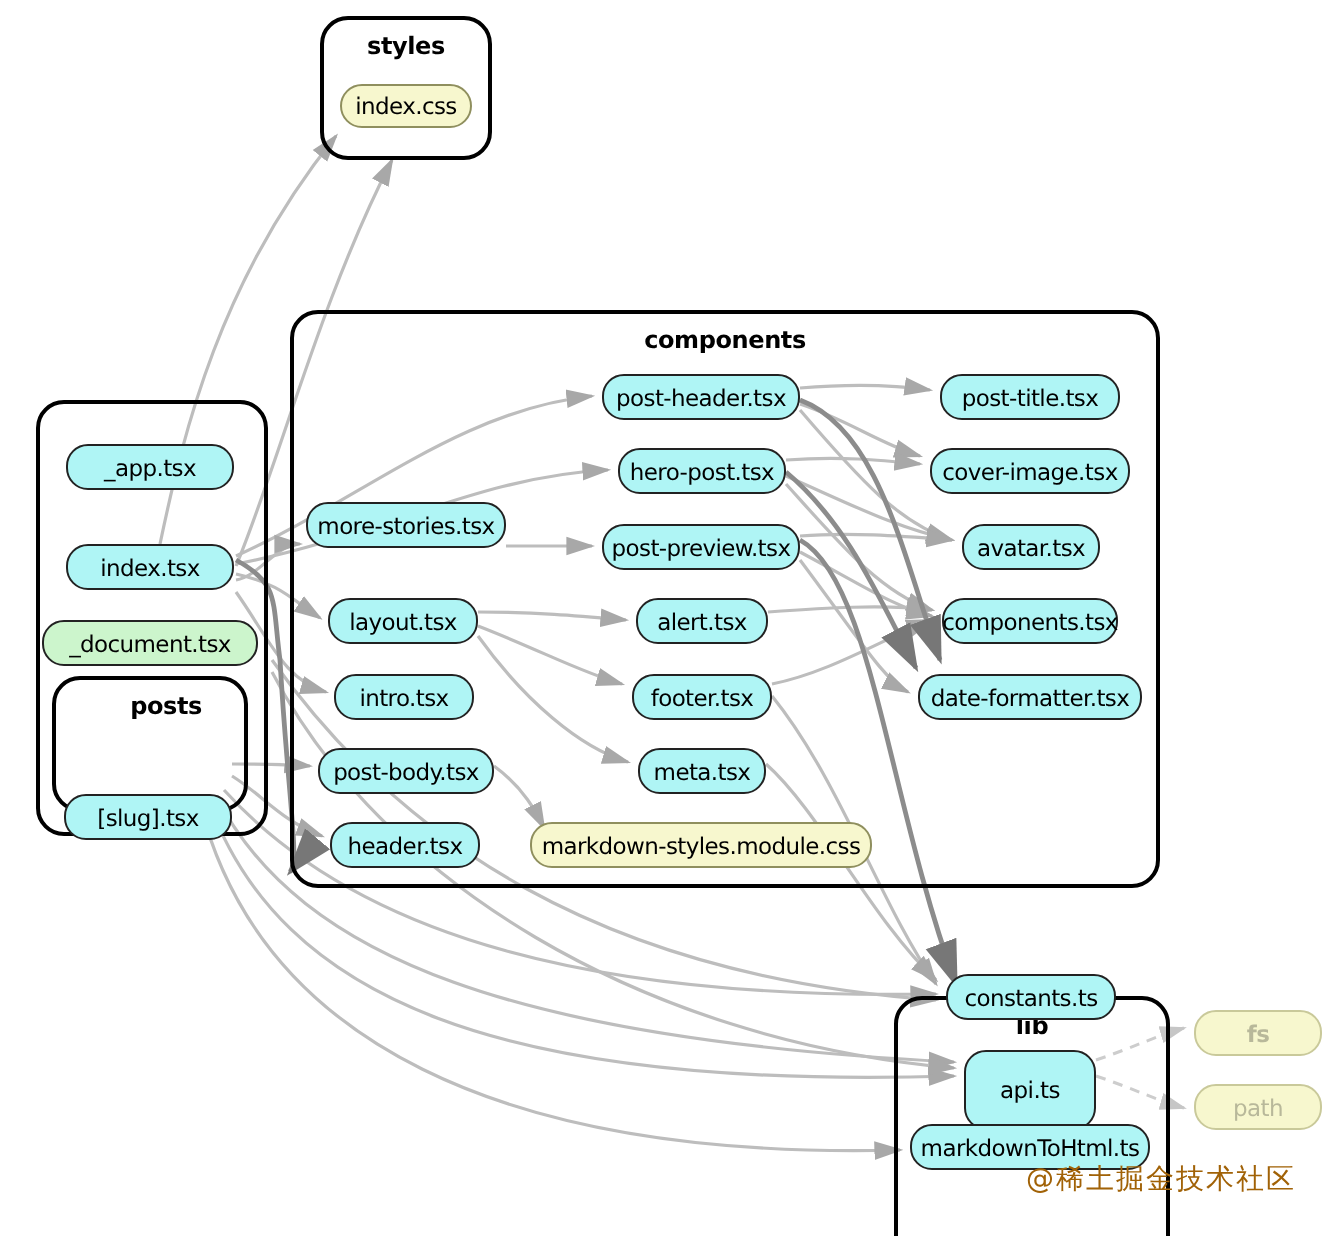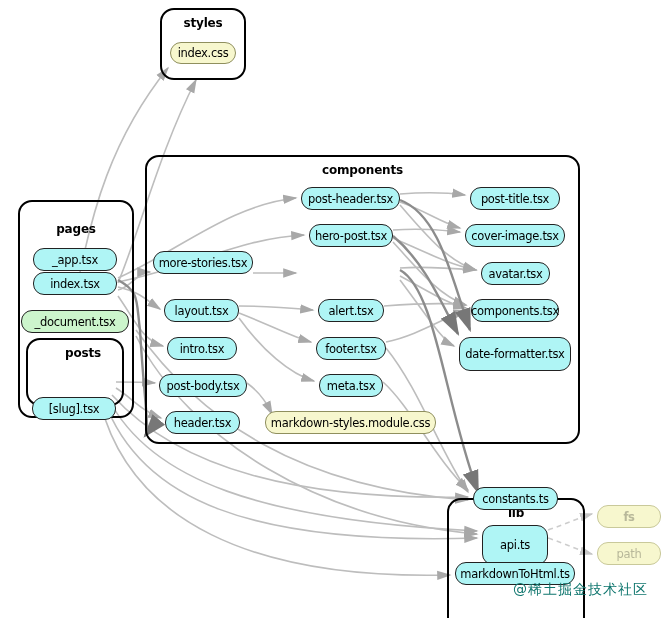--- a/index.html
+++ b/index.html
@@ -55,21 +55,21 @@
     white-space: nowrap;
     letter-spacing: -0.3px;
   }
   .node.cyan   { background: #aff5f5; border-color: #222222; }
   .node.green  { background: #ccf5cc; border-color: #222222; }
   .node.yellow { background: #f7f7ce; border-color: #8f8f5e; }
   .node.faded  { background: #f7f7ce; border-color: #c9c99a; color: #b8b89a; }
   .watermark {
     position: absolute;
     font-size: 14px;
-    color: #0f766e;
+    color: #a16207;
     letter-spacing: 1px;
     white-space: nowrap;
     font-family: "DejaVu Sans", "Liberation Sans", sans-serif;
   }
 </style>
 </head>
 <body>
 
 <div id="canvas">
 
@@ -154,40 +154,41 @@
     <div class="cluster-label" style="top: 6px; padding-left: 16px;">posts</div>
   </div>
   <div class="cluster" id="cl-components" style="left: 145px; top: 155px; width: 435px; height: 289px;">
     <div class="cluster-label" style="top: 6px;">components</div>
   </div>
   <div class="cluster" id="cl-lib" style="left: 447px; top: 452px; width: 138px; height: 143px; margin-top: 46px;">
     <div class="cluster-label" style="top: 6px;">lib</div>
   </div>
 
   <div class="node yellow" id="n0" style="left: 170px; top: 42px; width: 66px; height: 22px;">index.css</div>
-  <div class="node cyan" id="n1" style="left: 33px; top: 248px; width: 84px; height: 23px;">_app.tsx</div>
+  <div class="node cyan" id="n1" style="left: 33px; top: 222px; width: 84px; height: 23px;">_app.tsx</div>
   <div class="node cyan" id="n2" style="left: 33px; top: 272px; width: 84px; height: 23px;">index.tsx</div>
   <div class="node green" id="n3" style="left: 21px; top: 310px; width: 108px; height: 23px;">_document.tsx</div>
   <div class="node cyan" id="n4" style="left: 32px; top: 372px; width: 84px; height: 23px; margin-top: 25px;">[slug].tsx</div>
   <div class="node cyan" id="n5" style="left: 153px; top: 251px; width: 100px; height: 23px;">more-stories.tsx</div>
   <div class="node cyan" id="n6" style="left: 164px; top: 299px; width: 75px; height: 23px;">layout.tsx</div>
   <div class="node cyan" id="n7" style="left: 167px; top: 337px; width: 70px; height: 23px;">intro.tsx</div>
   <div class="node cyan" id="n8" style="left: 159px; top: 374px; width: 88px; height: 23px;">post-body.tsx</div>
   <div class="node cyan" id="n9" style="left: 165px; top: 411px; width: 75px; height: 23px;">header.tsx</div>
   <div class="node cyan" id="n10" style="left: 301px; top: 187px; width: 99px; height: 23px;">post-header.tsx</div>
   <div class="node cyan" id="n11" style="left: 309px; top: 224px; width: 84px; height: 23px;">hero-post.tsx</div>
+  <div class="node cyan" id="n12" style="left: 301px; top: 262px; width: 99px; height: 23px;">post-preview.tsx</div>
   <div class="node cyan" id="n13" style="left: 318px; top: 299px; width: 66px; height: 23px;">alert.tsx</div>
   <div class="node cyan" id="n14" style="left: 316px; top: 337px; width: 70px; height: 23px;">footer.tsx</div>
   <div class="node cyan" id="n15" style="left: 319px; top: 374px; width: 64px; height: 23px;">meta.tsx</div>
   <div class="node yellow" id="n16" style="left: 265px; top: 411px; width: 171px; height: 23px;">markdown-styles.module.css</div>
   <div class="node cyan" id="n17" style="left: 470px; top: 187px; width: 90px; height: 23px;">post-title.tsx</div>
   <div class="node cyan" id="n18" style="left: 465px; top: 224px; width: 100px; height: 23px;">cover-image.tsx</div>
   <div class="node cyan" id="n19" style="left: 481px; top: 262px; width: 69px; height: 23px;">avatar.tsx</div>
   <div class="node cyan" id="n20" style="left: 471px; top: 299px; width: 88px; height: 23px;">components.tsx</div>
-  <div class="node cyan" id="n21" style="left: 459px; top: 337px; width: 112px; height: 34px;">date-formatter.tsx</div>
+  <div class="node cyan" id="n21" style="left: 459px; top: 337px; width: 112px; height: 23px;">date-formatter.tsx</div>
   <div class="node cyan" id="n22" style="left: 473px; top: 487px; width: 85px; height: 23px;">constants.ts</div>
   <div class="node cyan" id="n23" style="left: 482px; top: 525px; width: 66px; height: 40px;">api.ts</div>
   <div class="node cyan" id="n24" style="left: 455px; top: 562px; width: 120px; height: 23px;">markdownToHtml.ts</div>
   <div class="node faded" id="n25" style="left: 597px; top: 505px; width: 64px; height: 23px; font-weight: bold;">fs</div>
   <div class="node faded" id="n26" style="left: 597px; top: 542px; width: 64px; height: 23px;">path</div>
 
   <div class="watermark" id="wm" style="left: 513px; top: 581px;">@稀土掘金技术社区</div>
 
 </div>
 

